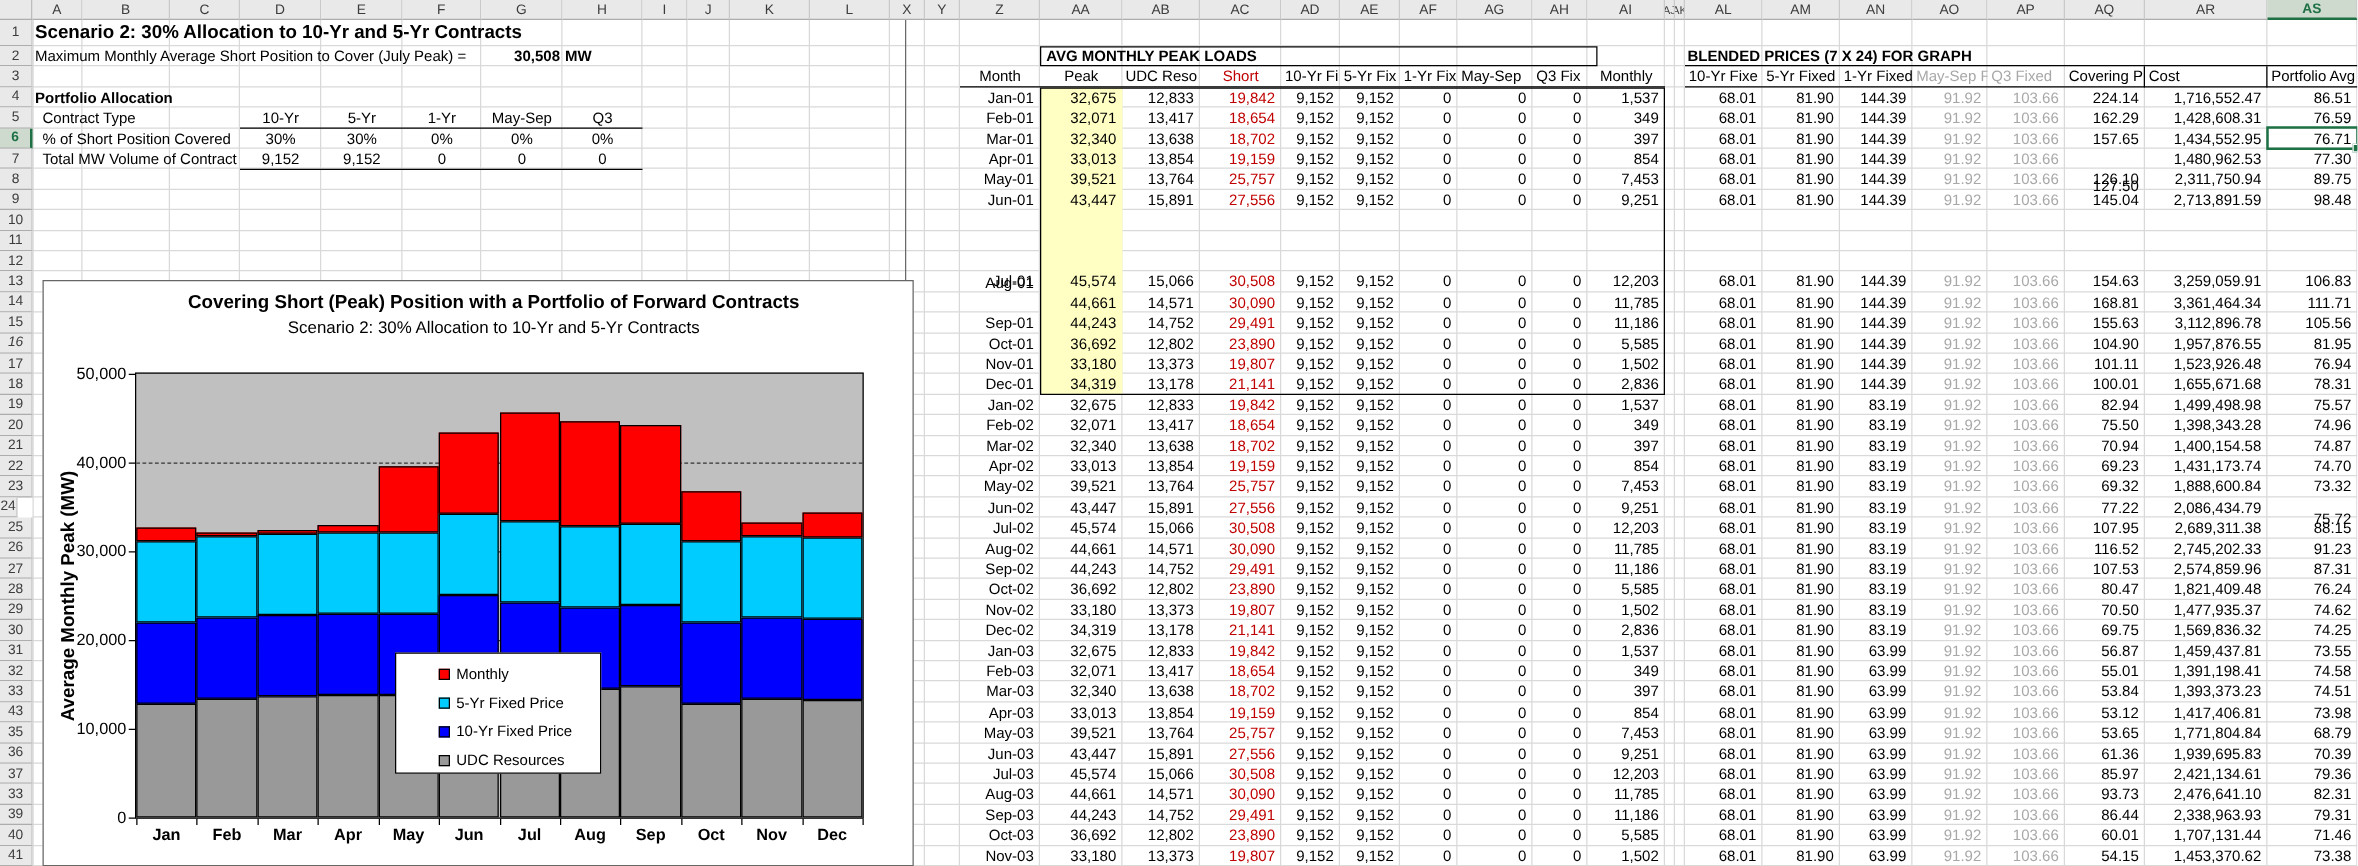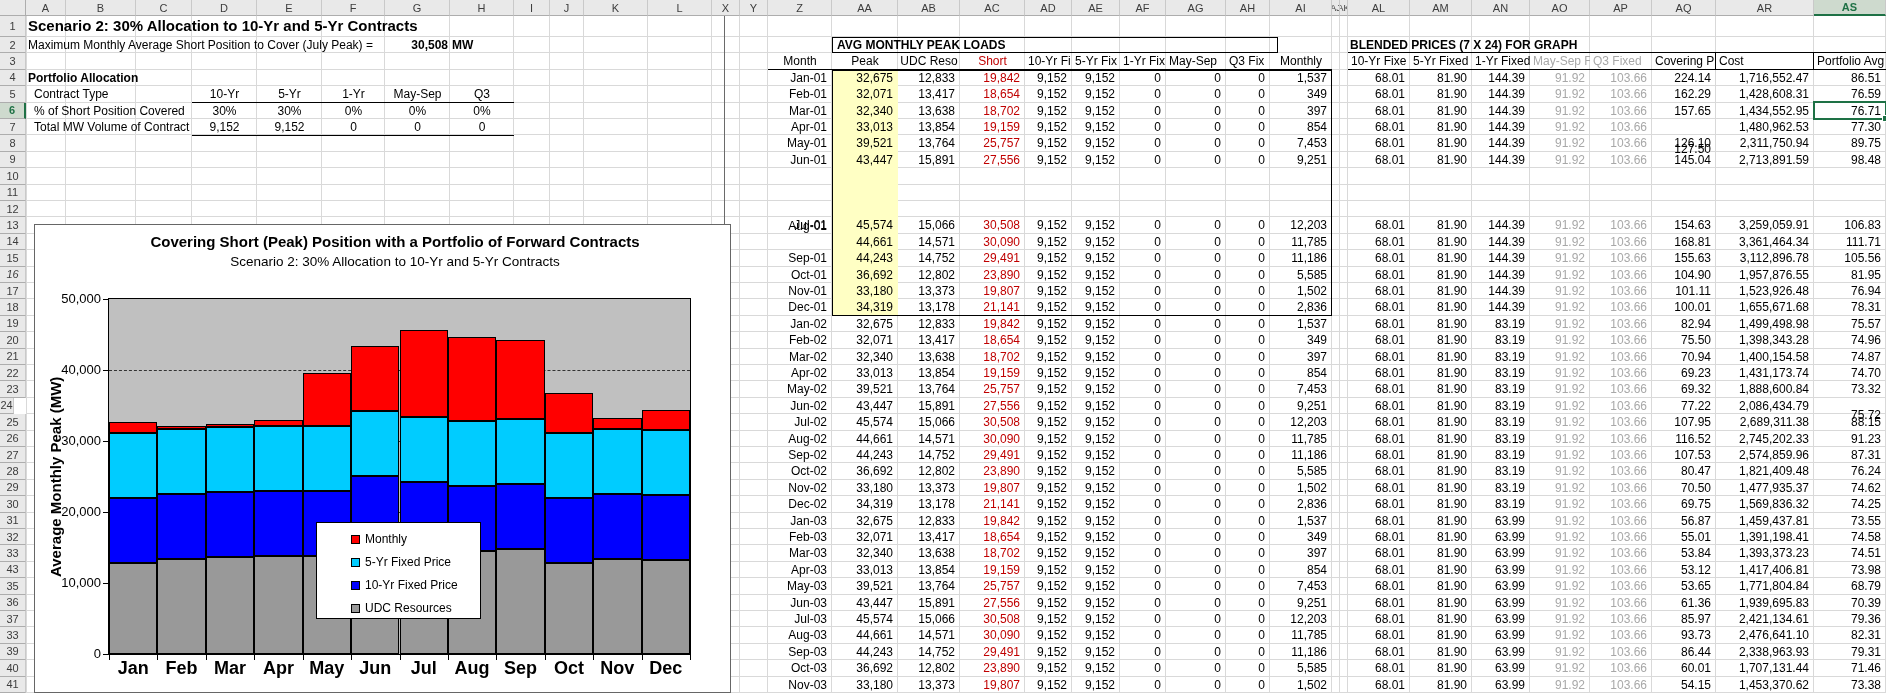--- a/index.html
+++ b/index.html
@@ -39,21 +39,21 @@
   .ch-title{position:absolute;left:60px;top:8px;width:600px;text-align:center;font-size:15px;font-weight:700;}
   .ch-sub{position:absolute;left:60px;top:29px;width:600px;text-align:center;font-size:13.5px;}
   .ch-ytitle{position:absolute;left:8px;top:73px;width:24px;height:357px;writing-mode:vertical-rl;
              transform:rotate(180deg);display:flex;align-items:center;justify-content:center;
              font-size:15px;font-weight:700;white-space:nowrap;}
   #plot{position:absolute;left:73px;top:73px;width:583px;height:357px;background:#C0C0C0;
         border:1px solid #000;box-sizing:border-box;}
   .ch-grid{position:absolute;left:0;width:581px;height:0;border-top:1px dashed #333;}
   .seg{position:absolute;border:1px solid #000;box-sizing:border-box;}
   .ylab{position:absolute;left:0;width:66px;text-align:right;font-size:13px;height:14px;line-height:14px;}
-  .xlab{position:absolute;top:436px;text-align:center;font-size:18px;font-weight:700;height:14px;line-height:14px;}
+  .xlab{position:absolute;top:436px;text-align:center;font-size:13px;font-weight:700;height:14px;line-height:14px;}
   .tick{position:absolute;background:#000;}
   #legend{position:absolute;left:281px;top:297px;width:165px;height:97px;background:#fff;
           border:1px solid #000;box-sizing:border-box;z-index:3;}
   .lrow{position:absolute;left:34px;height:16px;display:flex;align-items:center;gap:5px;font-size:12px;white-space:nowrap;}
   .swatch{width:9px;height:9px;border:1px solid #000;box-sizing:border-box;flex:none;}
   #corner{position:absolute;left:0;top:0;width:26px;height:16px;background:#E9E9E9;
           border-right:1px solid #ADADAD;border-bottom:1px solid #ADADAD;box-sizing:border-box;z-index:6;}
   #printline{position:absolute;left:724px;top:16px;width:1px;height:677px;background:#6A6A6A;z-index:3;}
 </style>
 </head>

